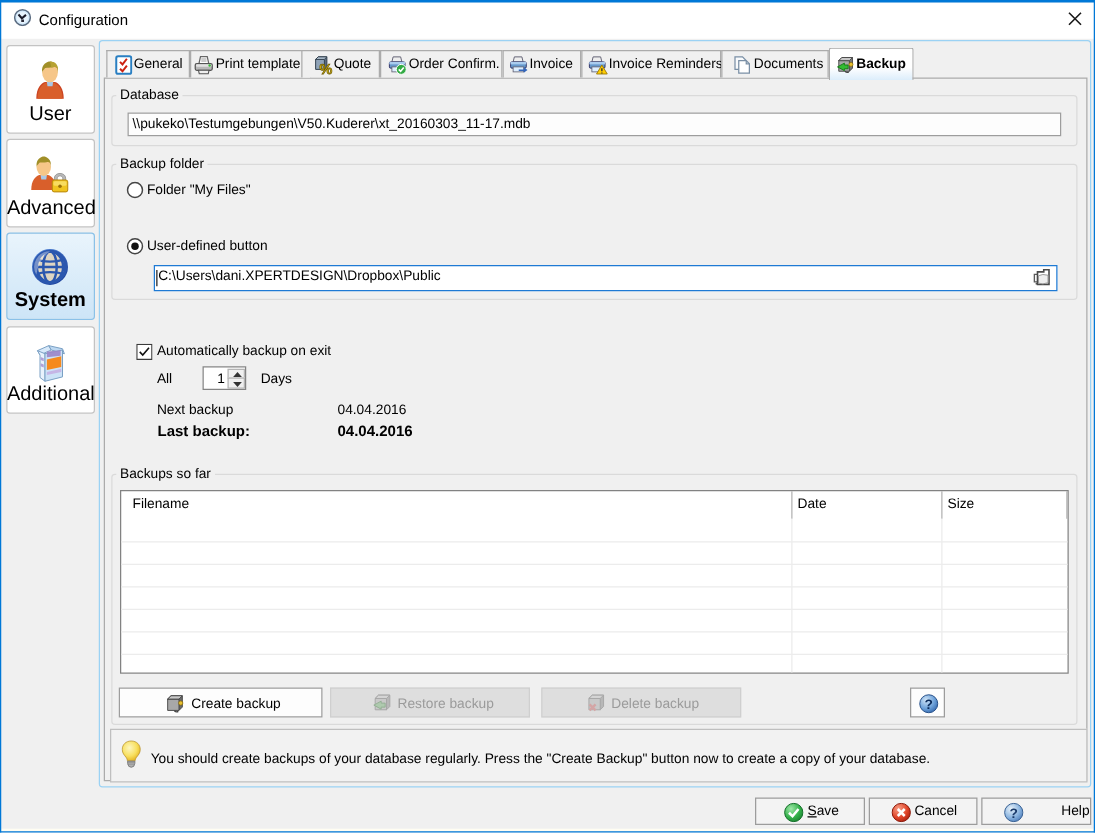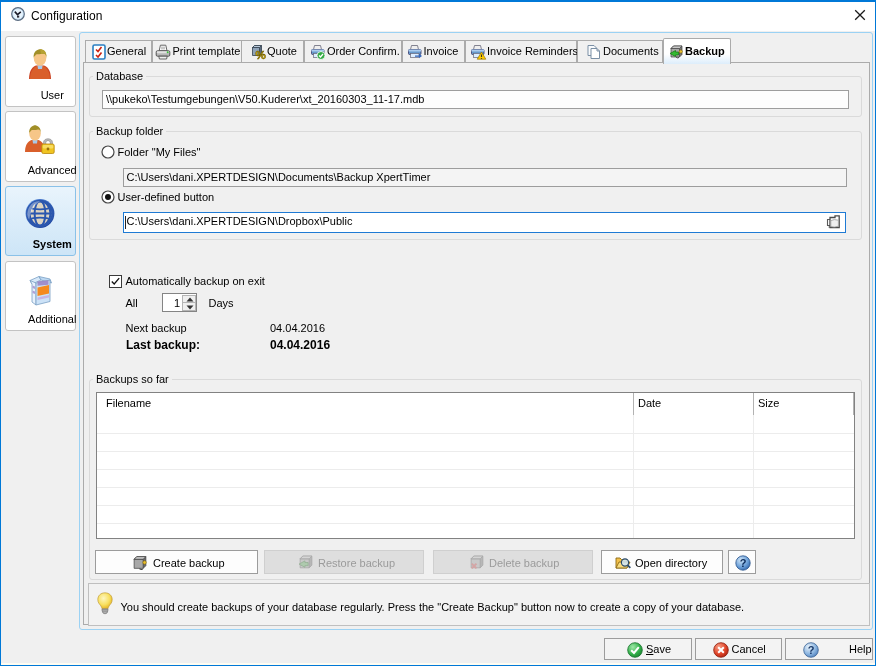--- a/index.html
+++ b/index.html
@@ -6,21 +6,21 @@
   html,body { width:876px; height:666px; overflow:hidden; }
   body { font-family:"Liberation Sans", sans-serif; font-size:11px; color:#000; }
   #win { position:absolute; left:0; top:0; width:876px; height:666px; background:#f0f0f0; }
   .wb { position:absolute; background:#0078d7; z-index:50; }
   .abs { position:absolute; }
   #titlebar { left:1px; top:2px; width:874px; height:29px; background:#fff; }
   #titletxt { left:31px; top:9px; font-size:12px; }
   #botline1 { left:1px; top:663px; width:874px; height:1.5px; background:#fffdf2; }
   
   .side { left:4.5px; width:71.5px; height:71px; background:#fff; border:1px solid #c3c3c3; border-radius:3px; text-align:center; }
-  .side .lbl { position:absolute; bottom:5px; left:12px; width:100%; font-size:11px; }
+  .side .lbl { position:absolute; bottom:5px; left:0; width:100%; font-size:16px; }
   .side.sel { background:linear-gradient(#e9f4fc,#cde5f7); border:1px solid #8ac1e8; }
   
   #bluepanel { left:78.5px; top:32px; width:794.5px; height:597.5px; border:1px solid #9bd2f4; border-radius:3px; }
   
   #tabpane { left:83px; top:62px; width:786.5px; height:563px; border:1px solid #ababab; background:#f0f0f0; }
   
   .tab { top:40px; height:22px; border:1px solid #ababab; border-bottom:none; background:#f0f0f0; white-space:nowrap; z-index:5; }
   .tab .ttxt { position:absolute; top:4px; white-space:nowrap; }
   .tab .tico { position:absolute; left:5px; top:3px; }
   .tab.sel { top:37.5px; height:26px; background:linear-gradient(#ffffff 60%, #dcedfb); font-weight:bold; border-radius:2px 2px 0 0; }
@@ -208,21 +208,20 @@
     </div>
   <div class="abs field" style="left:102px; top:90px; width:747px; height:19px;">\\pukeko\Testumgebungen\V50.Kuderer\xt_20160303_11-17.mdb</div>
 
   <div class="abs group" style="top:131px; height:109px;">
       <span class="glbl">Backup folder</span>
     </div>
   <div class="abs" id="radio1" style="left:101px; top:145px;"><svg width="14" height="14" viewBox="0 0 14 14">
 <circle cx="7" cy="7" r="6" fill="#fff" stroke="#454545" stroke-width="1.2"></circle>
       </svg></div>
   <div class="abs txt" style="left:117.5px; top:146px;">Folder "My Files"</div>
-  <div class="abs field" style="left:122.5px; top:167.5px; width:724.5px; height:19px; background:#f4f4f4;">C:\Users\dani.XPERTDESIGN\Documents\Backup XpertTimer</div>
   <div class="abs" id="radio2" style="left:101px; top:190px;"><svg width="14" height="14" viewBox="0 0 14 14">
 <circle cx="7" cy="7" r="6" fill="#fff" stroke="#454545" stroke-width="1.2"></circle>
 <circle cx="7" cy="7" r="3" fill="#111"></circle>
       </svg></div>
   <div class="abs txt" style="left:117.5px; top:191px;">User-defined button</div>
   <div class="abs field" style="left:122.5px; top:212px; width:723.5px; height:20.5px; background:#fff; border:1.5px solid #1e7ad4; line-height:17px;">C:\Users\dani.XPERTDESIGN\Dropbox\Public</div>
   <div class="abs" style="left:125px; top:215.5px; width:1px; height:13.5px; background:#222;"></div>
   <div class="abs" id="folderico" style="left:825.5px; top:215px;"><svg width="15" height="14" viewBox="0 0 15 14">
 <path d="M1.5 10.5 L1.5 4.5 L4.5 4.5 L4.5 10.5 Z M2.5 12 L4 12" fill="#fff" stroke="#5a5a5a" stroke-width="1.1"></path>
 <path d="M4 12.5 L4 2.5 L9 2.5 L9 0.8 L13.2 0.8 L13.2 12.5 Z" fill="#fff" stroke="#4a4a4a" stroke-width="1.3"></path>
@@ -294,29 +293,20 @@
     </div>
   <div class="abs btn dis" style="left:264px; top:550px; width:160px; height:24px;">
       <span class="bico" id="ic-restore" style="left:33px; top:4px;"><svg width="16" height="15" viewBox="0 0 15 14" opacity="0.55">
 <path d="M2 3.5 L4.5 1 L13 1 L13 9.5 L10.5 12 Z" fill="#999" stroke="#777" stroke-width="0.7"></path>
 <path d="M2 3.5 L10.5 3.5 L10.5 12 L2 12 Z" fill="#b8b8b8" stroke="#777" stroke-width="0.7"></path>
 <path d="M2 3.5 L4.5 1 L13 1 L10.5 3.5 Z" fill="#cfcfcf" stroke="#777" stroke-width="0.7"></path>
           <path d="M6.5 5.5 L6.5 7 L9.5 7 L9.5 10 L6.5 10 L6.5 11.5 L1 8.5 Z" fill="#88bb88" stroke="#558855" stroke-width="0.7"></path>
 </svg></span>
       <span style="position:absolute; left:53px; top:6px;">Restore backup</span>
     </div>
-  <div class="abs btn" style="left:601px; top:550px; width:122px; height:24px;">
-      <span class="bico" id="ic-open" style="left:12px; top:3px;"><svg width="18" height="17" viewBox="0 0 18 17">
-<path d="M2 14 L2 4 L6 4 L7.5 5.5 L13 5.5 L13 14 Z" fill="#f2c04a" stroke="#8a6914" stroke-width="0.9"></path>
-<path d="M2 14 L5 8 L16 8 L13 14 Z" fill="#fadc7e" stroke="#8a6914" stroke-width="0.9"></path>
-<circle cx="11" cy="8.5" r="3.6" fill="#cfe6f8" fill-opacity="0.85" stroke="#2a4a6a" stroke-width="1.1"></circle>
-<path d="M13.6 11.1 L16.3 13.8" stroke="#2a4a6a" stroke-width="1.8"></path>
-</svg></span>
-      <span style="position:absolute; left:33px; top:6px;">Open directory</span>
-    </div>
   <div class="abs btn" style="left:728px; top:550px; width:28px; height:24px;">
       <span class="bico" id="ic-qhelp" style="left:6px; top:4px;"><svg width="16" height="16" viewBox="0 0 16 16">
 <defs>
             <radialGradient id="qg" cx="0.35" cy="0.3" r="0.8">
               <stop offset="0" stop-color="#cfe4f7"></stop>
               <stop offset="0.6" stop-color="#6a9fd8"></stop>
               <stop offset="1" stop-color="#2f62a8"></stop>
             </radialGradient>
           </defs>
 <circle cx="8" cy="8" r="7.2" fill="url(#qg)" stroke="#26508a" stroke-width="0.8"></circle>

